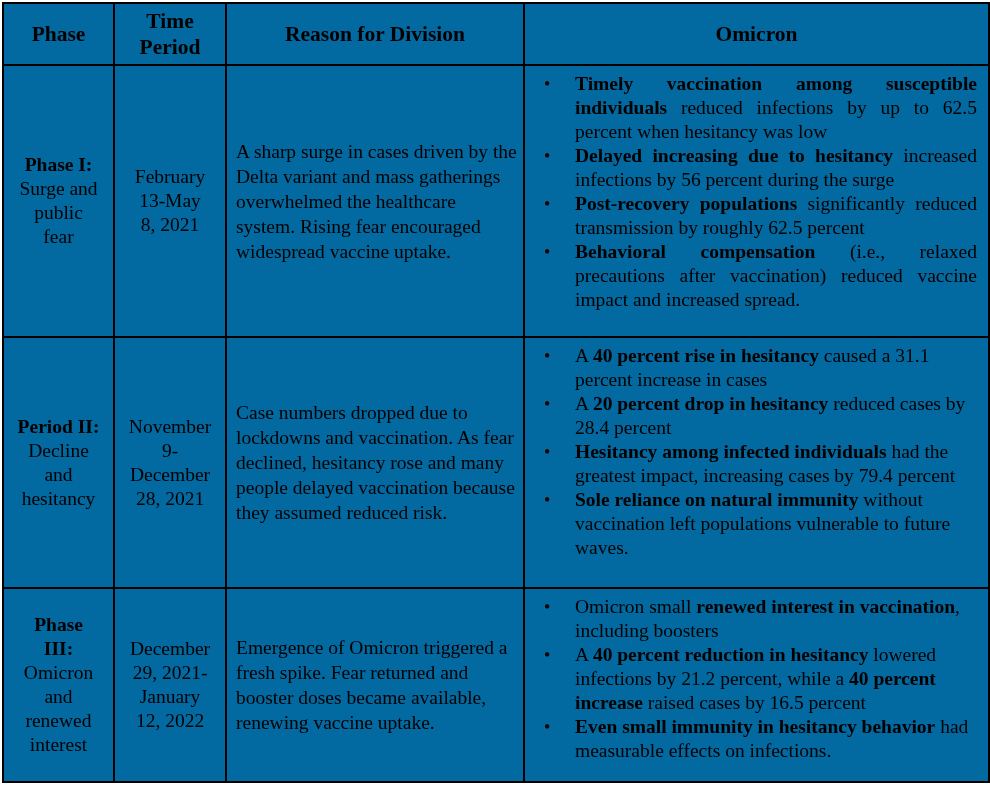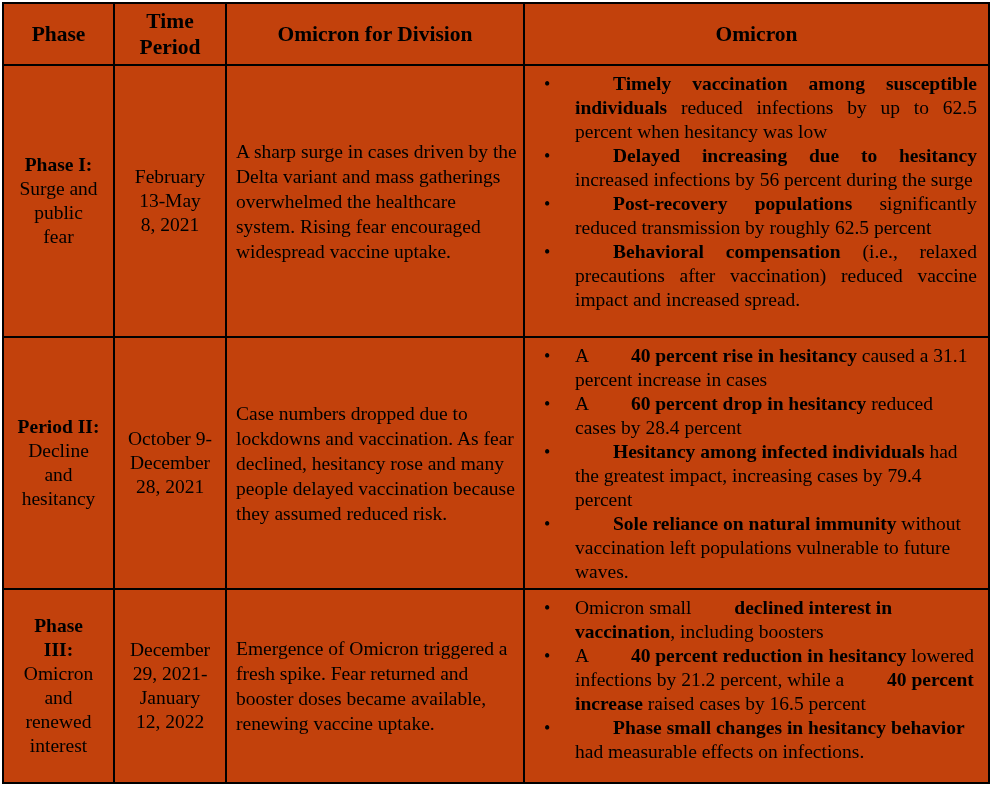--- a/index.html
+++ b/index.html
@@ -14,21 +14,21 @@
     padding: 2px 2px 0 2px;
     font-family: "Liberation Serif", "DejaVu Serif", serif;
     color: #000000;
   }
   table.phase-table {
     border-collapse: collapse;
     table-layout: fixed;
     width: 986px;
     font-size: 19.5px;
     color: #000000;
-    background: #c2410c;
+    background: #0369a1;
   }
   th, td {
     border: 2px solid #000000;
     overflow: hidden;
   }
   th {
     font-size: 21.5px;
     font-weight: bold;
     text-align: center;
     vertical-align: middle;
@@ -82,38 +82,38 @@
     flex: none;
     width: 31px;
     padding-left: 19px;
     box-sizing: content-box;
     font-size: 18px;
   }
   .result-text {
     flex: 1 1 auto;
     min-width: 0;
   }
-  .result-text b { font-weight: bold; margin-left: 38px; }
+  .result-text b { font-weight: bold; }
 </style>
 </head>
 <body>
 
 <div class="page">
   <table class="phase-table">
     <colgroup>
       <col style="width:111px">
       <col style="width:112px">
       <col style="width:298px">
       <col style="width:465px">
     </colgroup>
     <thead>
       <tr>
         <th>Phase</th>
         <th>Time Period</th>
-        <th>Omicron for Division</th>
+        <th>Reason for Division</th>
         <th>Omicron</th>
       </tr>
     </thead>
     <tbody id="table-body">
         <tr>
           <td class="cell-phase"><b>Phase I:</b><span>
 Surge and
 public
 fear</span></td>
           <td class="cell-time">February
@@ -139,33 +139,33 @@
                 <div class="result-text"><b>Behavioral compensation</b><span> (i.e., relaxed precautions after vaccination) reduced vaccine impact and increased spread.</span></div>
               </li>
             </ul>
           </td>
         </tr>
         <tr>
           <td class="cell-phase"><b>Period II:</b><span>
 Decline
 and
 hesitancy</span></td>
-          <td class="cell-time">October 9-
+          <td class="cell-time">November 9-
 December
 28, 2021</td>
           <td class="cell-reason">Case numbers dropped due to lockdowns and vaccination. As fear declined, hesitancy rose and many people delayed vaccination because they assumed reduced risk.</td>
           <td class="cell-results align-left">
             <ul class="results-list">
               <li>
                 <span class="bullet-mark">•</span>
                 <div class="result-text"><span>A </span><b>40 percent rise in hesitancy</b><span> caused a 31.1 percent increase in cases</span></div>
               </li>
               <li>
                 <span class="bullet-mark">•</span>
-                <div class="result-text"><span>A </span><b>60 percent drop in hesitancy</b><span> reduced cases by 28.4 percent</span></div>
+                <div class="result-text"><span>A </span><b>20 percent drop in hesitancy</b><span> reduced cases by 28.4 percent</span></div>
               </li>
               <li>
                 <span class="bullet-mark">•</span>
                 <div class="result-text"><b>Hesitancy among infected individuals</b><span> had the greatest impact, increasing cases by 79.4 percent</span></div>
               </li>
               <li>
                 <span class="bullet-mark">•</span>
                 <div class="result-text"><b>Sole reliance on natural immunity</b><span> without vaccination left populations vulnerable to future waves.</span></div>
               </li>
             </ul>
@@ -180,28 +180,28 @@
 interest</span></td>
           <td class="cell-time">December
 29, 2021-
 January
 12, 2022</td>
           <td class="cell-reason">Emergence of Omicron triggered a fresh spike. Fear returned and booster doses became available, renewing vaccine uptake.</td>
           <td class="cell-results align-left">
             <ul class="results-list">
               <li>
                 <span class="bullet-mark">•</span>
-                <div class="result-text"><span>Omicron small </span><b>declined interest in vaccination</b><span>, including boosters</span></div>
+                <div class="result-text"><span>Omicron small </span><b>renewed interest in vaccination</b><span>, including boosters</span></div>
               </li>
               <li>
                 <span class="bullet-mark">•</span>
                 <div class="result-text"><span>A </span><b>40 percent reduction in hesitancy</b><span> lowered infections by 21.2 percent, while a </span><b>40 percent increase</b><span> raised cases by 16.5 percent</span></div>
               </li>
               <li>
                 <span class="bullet-mark">•</span>
-                <div class="result-text"><b>Phase small changes in hesitancy behavior</b><span> had measurable effects on infections.</span></div>
+                <div class="result-text"><b>Even small immunity in hesitancy behavior</b><span> had measurable effects on infections.</span></div>
               </li>
             </ul>
           </td>
         </tr>
       </tbody>
   </table>
 </div>
 
 </body></html>

